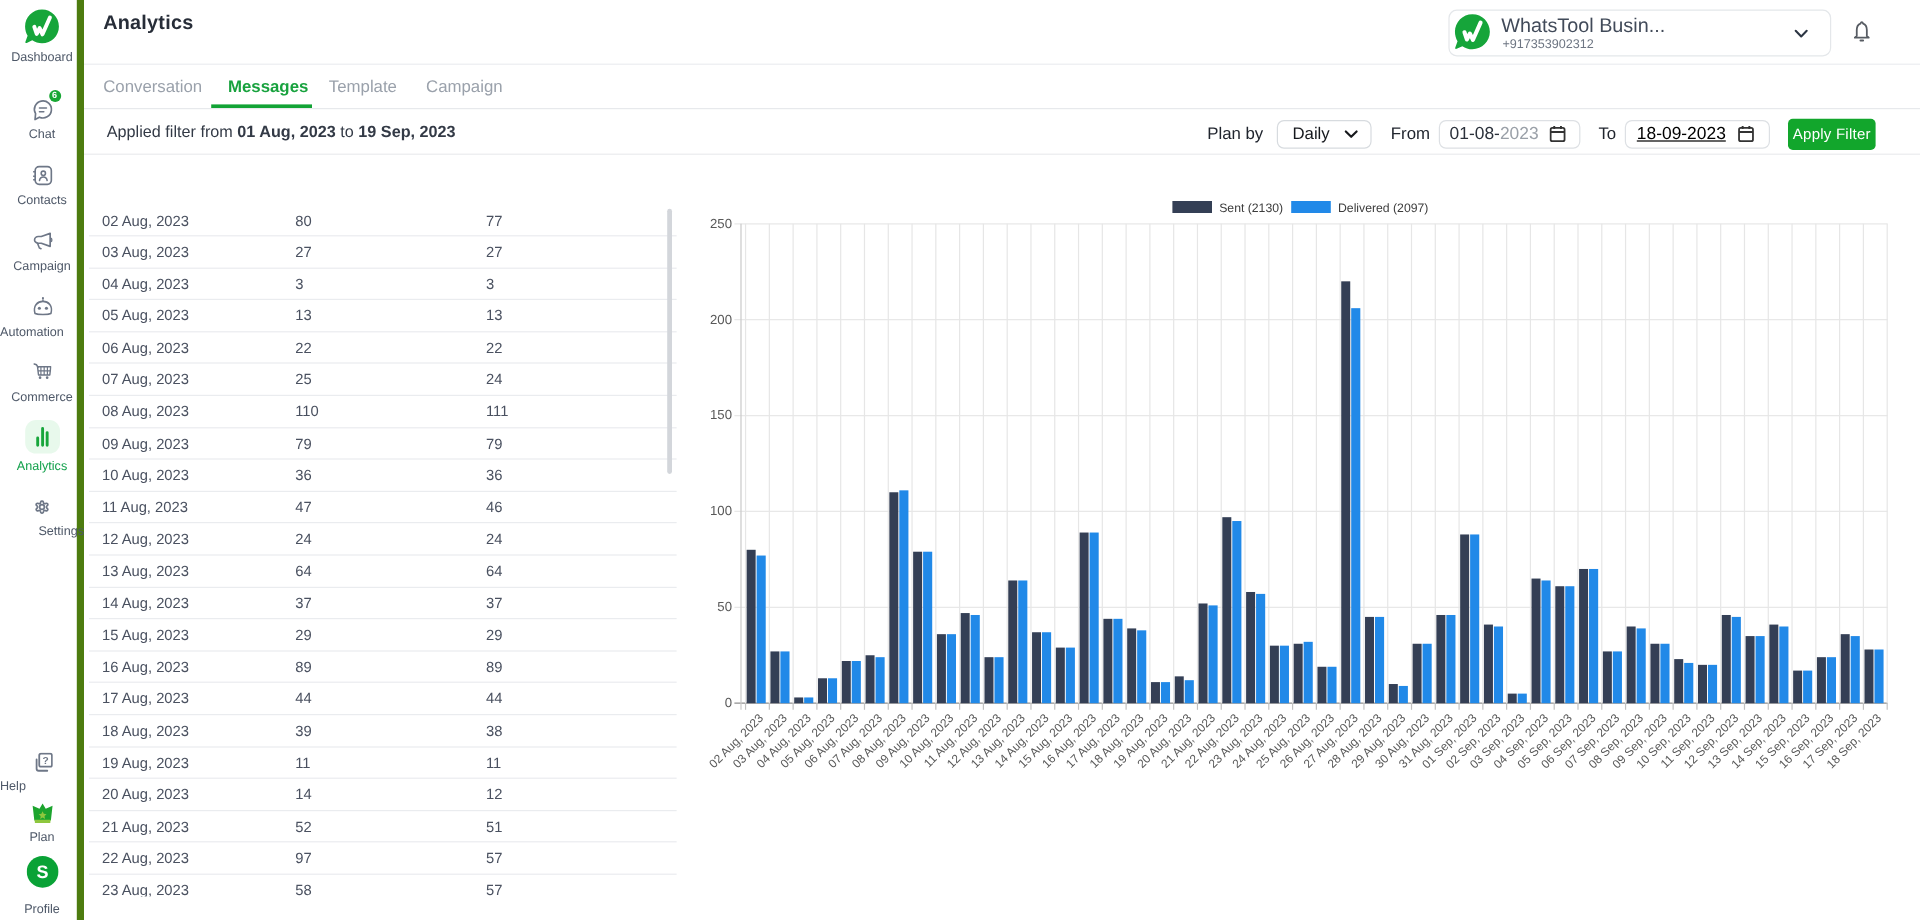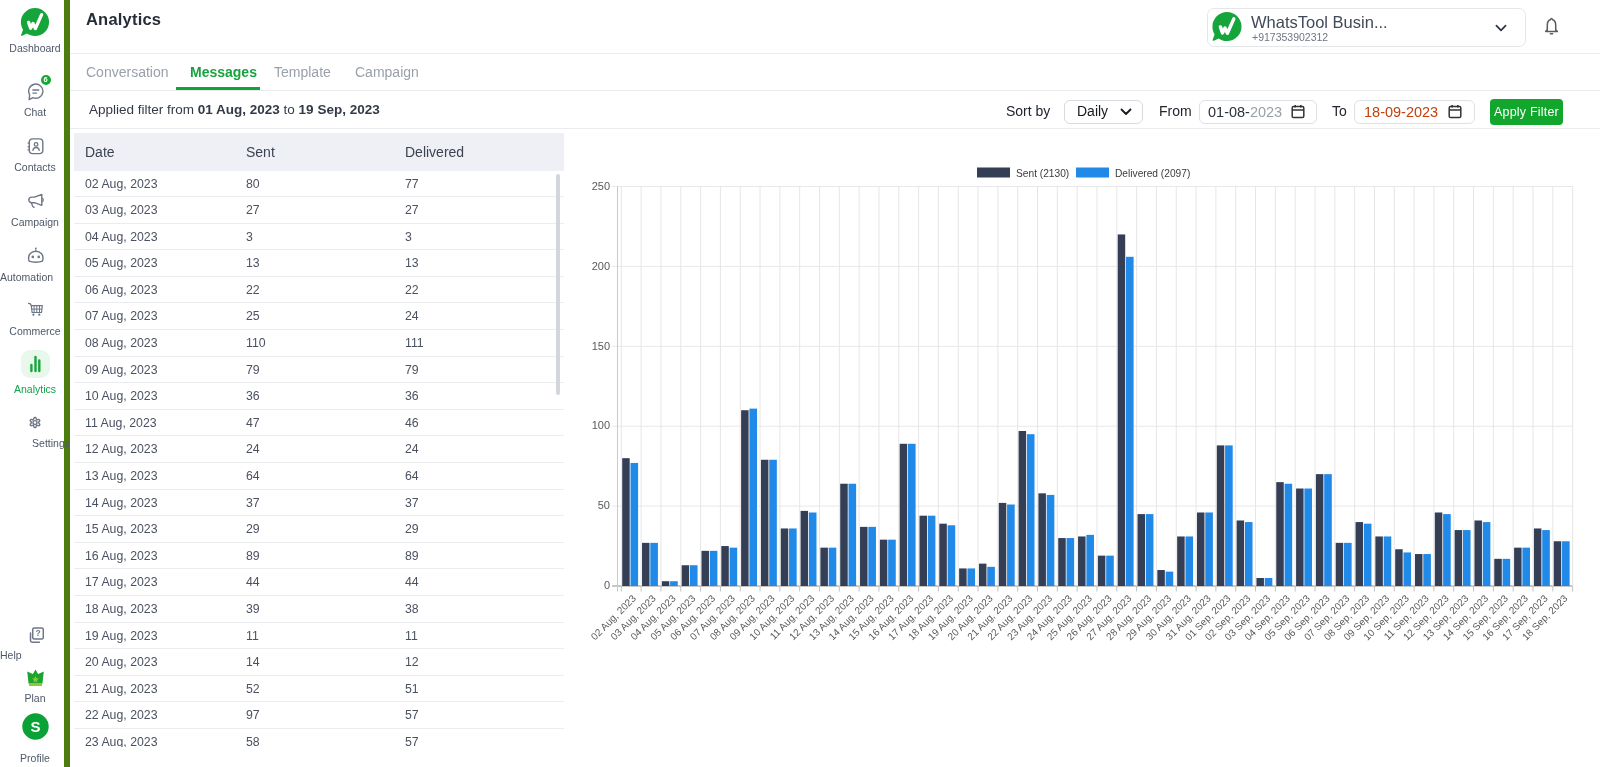--- a/index.html
+++ b/index.html
@@ -293,50 +293,45 @@
 <div class="abs" style="left:70px;top:53px;width:1530px;height:1px;background:#ecedf0;"></div>
 
 <div class="abs" style="left:86px;top:64px;font-size:14px;color:#9aa1ab;">Conversation</div>
 <div class="abs" style="left:190px;top:64px;font-size:14px;font-weight:600;color:#18a23e;">Messages</div>
 <div class="abs" style="left:274px;top:64px;font-size:14px;color:#9aa1ab;">Template</div>
 <div class="abs" style="left:355px;top:64px;font-size:14px;color:#9aa1ab;">Campaign</div>
 <div class="abs" style="left:176px;top:87px;width:84px;height:3px;background:#12a335;"></div>
 <div class="abs" style="left:70px;top:90px;width:1530px;height:1px;background:#e7e9ec;"></div>
 
 <div class="abs" style="left:89px;top:101.5px;font-size:13.5px;color:#333a46;">Applied filter from <b>01 Aug, 2023</b> to <b>19 Sep, 2023</b></div>
-<div class="abs" style="left:1006px;top:102.5px;font-size:14px;color:#20252e;">Sort by</div>
+<div class="abs" style="left:1006px;top:102.5px;font-size:14px;color:#20252e;">Plan by</div>
 <div class="abs" style="left:1064px;top:100px;width:79px;height:24px;border:1px solid #d7dbdf;border-radius:6px;background:#fff;"></div>
 <div class="abs" style="left:1077px;top:103px;font-size:14px;color:#15181d;">Daily</div>
 <div class="abs" style="left:1120px;top:108px;line-height:0;"><svg width="12" height="8" viewBox="0 0 12 8">
         <path d="M1.5 1.5 L6 6 L10.5 1.5" fill="none" stroke="#17191c" stroke-width="1.8" stroke-linecap="round" stroke-linejoin="round"></path>
       </svg></div>
 <div class="abs" style="left:1159px;top:103px;font-size:14px;color:#20252e;">From</div>
 <div class="abs" style="left:1199px;top:100px;width:118px;height:24px;border:1px solid #dde0e4;border-radius:6px;background:#fff;"></div>
 <div class="abs" style="left:1208px;top:103.5px;font-size:14.5px;color:#2b313b;">01-08-<span style="color:#9aa0a8;">2023</span></div>
 <div class="abs" style="left:1291px;top:104px;line-height:0;"><svg width="14" height="15" viewBox="0 0 14 15">
         <rect x="1.2" y="2.6" width="11.6" height="11" rx="1.4" fill="none" stroke="#333" stroke-width="1.5"></rect>
         <path d="M1.2 6 L12.8 6" stroke="#333" stroke-width="1.5"></path>
         <path d="M4.2 1 L4.2 3.4 M9.8 1 L9.8 3.4" stroke="#333" stroke-width="1.6"></path>
       </svg></div>
 <div class="abs" style="left:1332px;top:103px;font-size:14px;color:#20252e;">To</div>
 <div class="abs" style="left:1354px;top:100px;width:121px;height:24px;border:1px solid #dde0e4;border-radius:6px;background:#fff;"></div>
-<div class="abs" style="left:1364px;top:103.5px;font-size:14.5px;color:#c2410c;">18-09-2023</div>
+<div class="abs" style="left:1364px;top:103.5px;font-size:14.5px;color:#000000;text-decoration:underline;">18-09-2023</div>
 <div class="abs" style="left:1448px;top:104px;line-height:0;"><svg width="14" height="15" viewBox="0 0 14 15">
         <rect x="1.2" y="2.6" width="11.6" height="11" rx="1.4" fill="none" stroke="#333" stroke-width="1.5"></rect>
         <path d="M1.2 6 L12.8 6" stroke="#333" stroke-width="1.5"></path>
         <path d="M4.2 1 L4.2 3.4 M9.8 1 L9.8 3.4" stroke="#333" stroke-width="1.6"></path>
       </svg></div>
 <div class="abs" style="left:1490px;top:99px;width:73px;height:26px;border-radius:4px;background:#12a62c;color:#fff;font-size:12.5px;font-weight:normal;text-align:center;line-height:26px;letter-spacing:0.2px;">Apply Filter</div>
 <div class="abs" style="left:70px;top:128px;width:1530px;height:1px;background:#eaecee;"></div>
 
-<div class="abs" style="left:74px;top:133px;width:490px;height:37.5px;background:#eef0f5;">
-  <span style="position:absolute;left:11px;top:11px;font-size:14px;color:#3c4350;">Date</span>
-  <span style="position:absolute;left:172px;top:11px;font-size:14px;color:#3c4350;">Sent</span>
-  <span style="position:absolute;left:331px;top:11px;font-size:14px;color:#3c4350;">Delivered</span>
-</div>
 <div class="abs" style="left:74px;top:170.5px;width:490px;height:576.5px;overflow:hidden;background:#fff;">
 <div class="trow">
         <span class="c1">02 Aug, 2023</span>
         <span class="c2">80</span>
         <span class="c3">77</span>
       </div>
 <div class="trow">
         <span class="c1">03 Aug, 2023</span>
         <span class="c2">27</span>
         <span class="c3">27</span>

